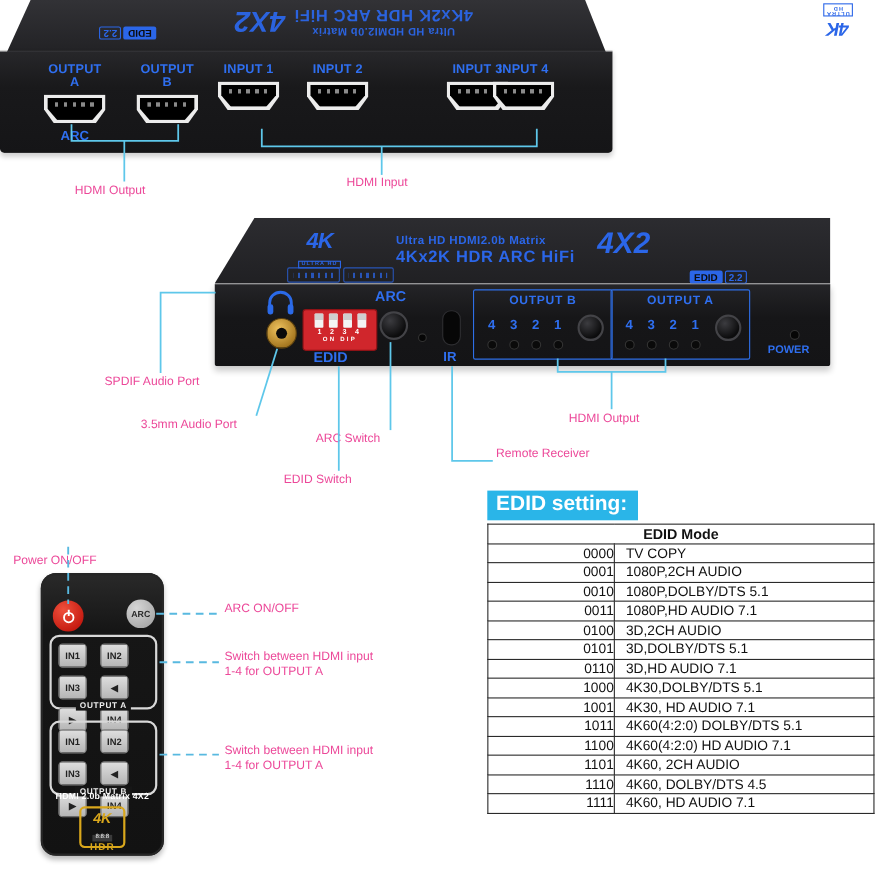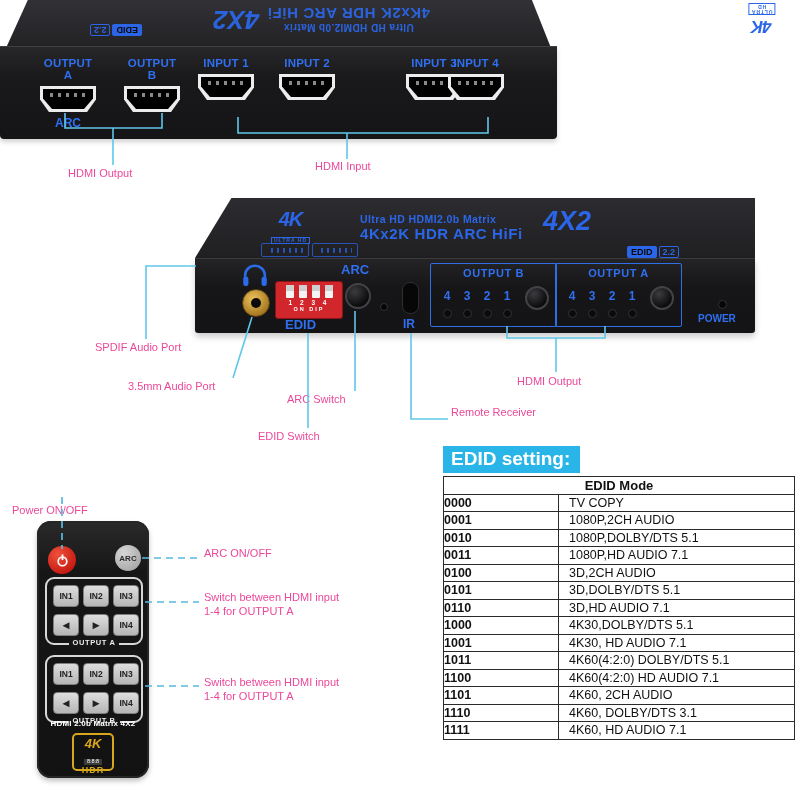--- a/index.html
+++ b/index.html
@@ -78,36 +78,36 @@
   .numcol b{font-size:12px;color:#2f6ff0;}
   .numcol i{display:block;width:7px;height:7px;border-radius:50%;background:#0a0a0a;border:1px solid #333;margin:5px auto 0;}
 
   
   .edid-head{position:absolute;left:443px;top:446px;background:#2ab5e8;color:#fff;
              font-size:19px;font-weight:bold;padding:2px 10px 3px 8px;}
   table.edid{position:absolute;left:443px;top:476px;width:352px;border-collapse:collapse;
              font-size:12.5px;color:#111;}
   table.edid th,table.edid td{border:1px solid #2a2a2a;height:16.5px;padding:0;}
   table.edid th{font-weight:bold;font-size:13px;text-align:center;}
-  td.c1{width:114px;text-align:left;font-weight:bold;}
+  td.c1{width:114px;text-align:right;}
   td.c2{text-align:left;padding-left:10px !important;}
 
   
   .remote{position:absolute;left:37px;top:521px;width:112px;height:257px;border-radius:14px;
           background:linear-gradient(180deg,#2a2a2a,#161616 20%,#121212);
           box-shadow:inset 0 0 0 2px #262626,0 3px 5px rgba(0,0,0,.25);}
   .btn-power{position:absolute;left:11px;top:25px;width:28px;height:28px;border-radius:50%;
              background:radial-gradient(circle at 35% 30%,#f0503c,#c51b11 75%);
              display:flex;align-items:center;justify-content:center;}
   .btn-arcr{position:absolute;left:78px;top:24px;width:26px;height:26px;border-radius:50%;
             background:radial-gradient(circle at 35% 30%,#d6d6d6,#9c9c9c);
             display:flex;align-items:center;justify-content:center;
             font-size:8px;font-weight:bold;color:#2b2b2b;}
   .rgroup{position:absolute;left:8px;width:94px;height:64px;border:2px solid #d8d8d8;border-radius:9px;}
-  .rbtns{display:flex;flex-wrap:wrap;justify-content:space-between;padding:6px 2px 0 6px;row-gap:7px;}
+  .rbtns{display:flex;flex-wrap:wrap;justify-content:space-between;padding:6px 24px 0 6px;row-gap:7px;}
   .rbtn{width:24px;height:20px;border-radius:4px;border:1px solid #7f7f7f;
         background:linear-gradient(#dedede,#b5b5b5);color:#222;
         font-size:8.5px;font-weight:bold;display:flex;align-items:center;justify-content:center;}
   .rgroup-label{position:absolute;left:0;right:0;bottom:-6px;text-align:center;}
   .rgroup-label span{display:inline-block;background:#161616;padding:0 4px;
                      font-size:7.5px;font-weight:bold;color:#ececec;letter-spacing:.6px;}
   .remote-model{position:absolute;left:0;right:0;top:198px;text-align:center;
                 color:#fff;font-size:8px;font-weight:bold;letter-spacing:.2px;}
   .remote-logo{position:absolute;left:50%;transform:translateX(-50%);top:212px;width:38px;height:34px;
                border:2px solid #d9a71c;border-radius:5px;color:#d9a71c;text-align:center;line-height:1;}
@@ -331,21 +331,21 @@
         <tr>
           <td class="c1">1100</td>
           <td class="c2">4K60(4:2:0)  HD AUDIO 7.1</td>
         </tr>
         <tr>
           <td class="c1">1101</td>
           <td class="c2">4K60, 2CH  AUDIO</td>
         </tr>
         <tr>
           <td class="c1">1110</td>
-          <td class="c2">4K60, DOLBY/DTS 3.1</td>
+          <td class="c2">4K60, DOLBY/DTS 4.5</td>
         </tr>
         <tr>
           <td class="c1">1111</td>
           <td class="c2">4K60, HD AUDIO 7.1</td>
         </tr>
       </tbody>
   </table>
 
   <div class="lbl" style="left:12px;top:472px;margin-top:32px;">Power ON/OFF</div>
   <div class="remote">

